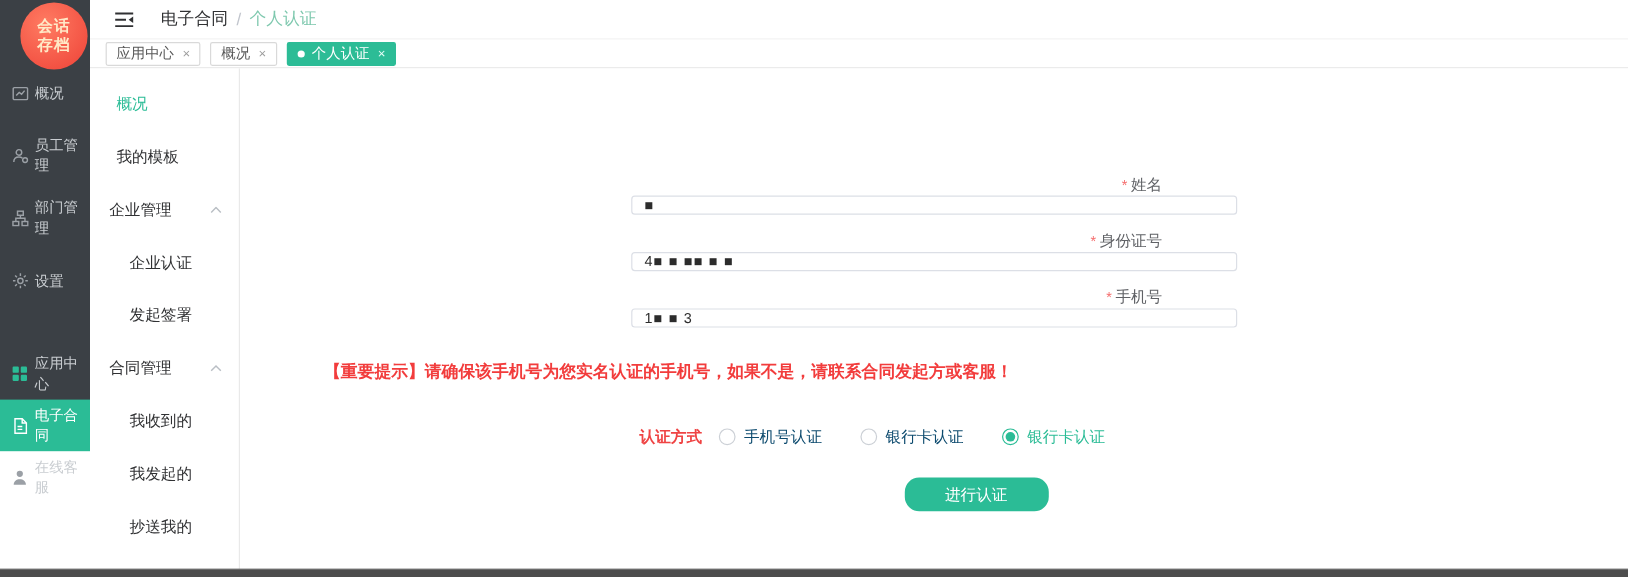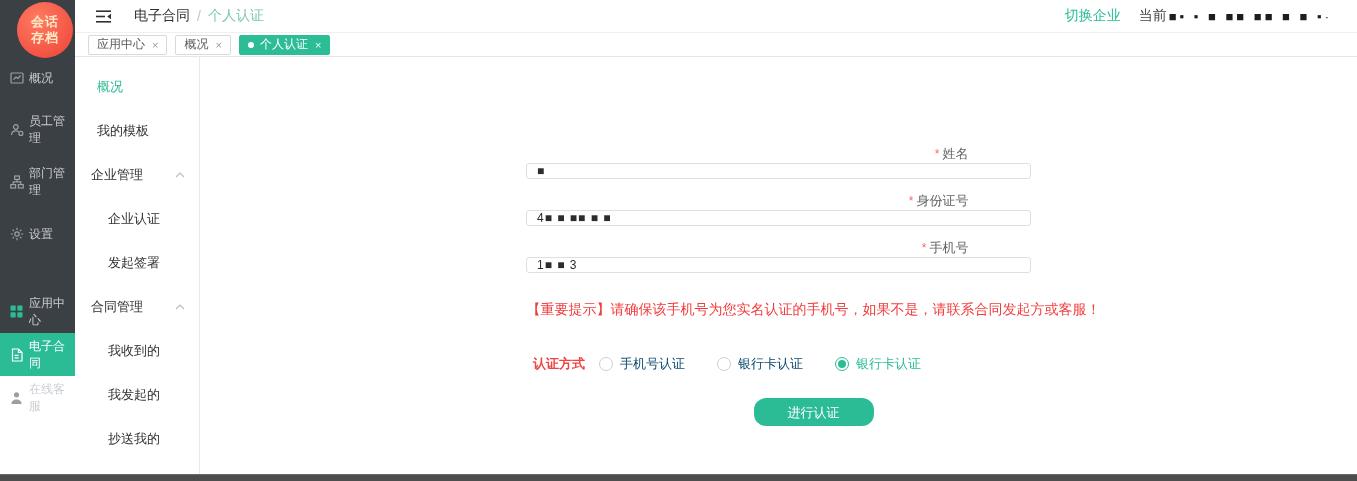--- a/index.html
+++ b/index.html
@@ -60,22 +60,22 @@
   
   .main{position:absolute;left:200px;top:57px;right:0;bottom:7px;background:#fff;overflow:hidden;}
   .form{padding-top:88px;}
   .form-row{display:flex;align-items:center;height:26px;margin-bottom:21px;flex-direction:column;}
   .form-label{width:410px;text-align:right;padding-right:15px;box-sizing:border-box;
               font-size:13px;color:#606266;white-space:nowrap;}
   .req{color:#f56c6c;margin-right:3px;font-size:12px;}
   .input-box{width:505px;height:26px;border:1px solid #dcdfe6;border-radius:3px;background:#fff;
              display:flex;align-items:center;padding:0 10px;box-sizing:border-box;
              font-size:12px;color:#2c2c2c;letter-spacing:1px;cursor:text;}
-  .warning{margin-left:70px;margin-top:36px;text-align:center;color:#f23c3c;
-           font-weight:normal;font-size:14px;}
+  .warning{margin-left:70px;margin-top:36px;color:#f23c3c;
+           font-weight:bold;font-size:14px;}
   .auth-row{display:flex;align-items:center;margin-top:36px;margin-left:333px;font-size:13px;}
   .auth-label{font-weight:bold;color:#ef4444;margin-right:14px;}
   .radio-opt{display:flex;align-items:center;margin-right:32px;cursor:pointer;color:#0c4a6e;}
   .radio{width:14px;height:14px;border-radius:50%;border:1px solid #ccd0d6;background:#fff;
          margin-right:7px;box-sizing:border-box;display:flex;align-items:center;justify-content:center;}
   .radio-opt.selected .radio{border-color:#2bbc96;}
   .radio-opt.selected .radio::after{content:"";width:8px;height:8px;border-radius:50%;background:#2bbc96;}
   .radio-opt.selected{color:#2bbc96;}
   .btn-row{margin-left:70px;margin-top:25px;text-align:center;}
   .submit-btn{display:inline-block;width:120px;height:28px;line-height:28px;background:#2bbc96;
@@ -177,27 +177,20 @@
       <svg width="17" height="15" viewBox="0 0 17 15" stroke="#303133" stroke-width="1.6" fill="#303133">
           <line x1="1" y1="2.2" x2="16" y2="2.2"></line>
           <line x1="1" y1="7.5" x2="10" y2="7.5"></line>
           <line x1="1" y1="12.8" x2="16" y2="12.8"></line>
           <path d="M16 4.8v5.4l-3.8-2.7z" stroke="none"></path>
         </svg>
     </span>
     <span class="crumb-a">电子合同</span>
     <span class="crumb-sep">/</span>
     <span class="crumb-b">个人认证</span>
-    <div class="topbar-right">
-      <span class="switch-co">切换企业</span>
-      <span class="cur-co">
-        <span>当前</span>
-        <span class="redacted">■▪ ▪  ■  ■■ ■■  ■   ■   ▪·</span>
-      </span>
-    </div>
   </div>
 
   <div class="tabbar">
     <div class="tab">
       <span>应用中心</span>
       <span class="close">×</span>
     </div>
     <div class="tab">
       <span>概况</span>
       <span class="close">×</span>

